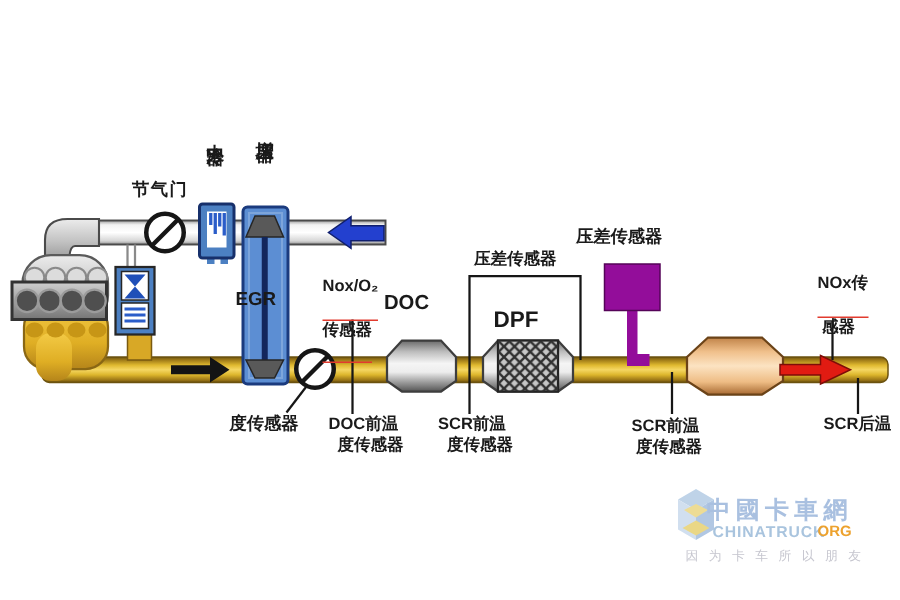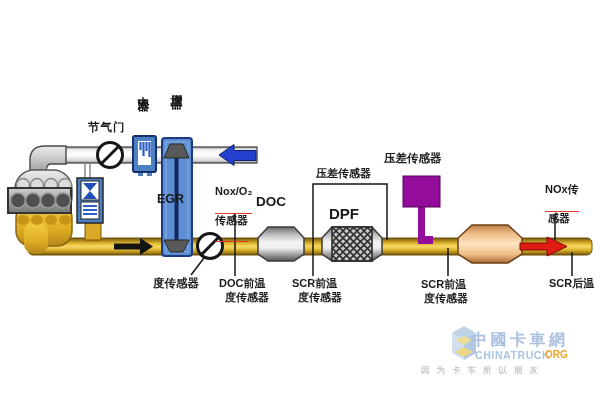--- a/index.html
+++ b/index.html
@@ -20,21 +20,21 @@
   .ind6{padding-left:6px;}
   .ind3{padding-left:3px;}
   .redline{border-bottom:1.5px solid #e23b2e;display:inline-block;padding-bottom:14px;}
   
   .wm-cn{position:absolute;left:471px;top:330px;font-size:16px;font-weight:700;
          letter-spacing:3.5px;color:#a9c0e0;}
   .wm-en{position:absolute;left:475px;top:349px;font-size:10.5px;font-weight:700;
          letter-spacing:.6px;color:#a9c4de;}
   .wm-org{position:absolute;left:545px;top:349px;font-size:10px;font-weight:700;
          color:#eda22e;}
-  .wm-slogan{position:absolute;left:421px;top:365px;font-size:8.5px;font-weight:700;
+  .wm-slogan{position:absolute;left:457px;top:365px;font-size:8.5px;font-weight:400;
          letter-spacing:7px;color:#c6c6cf;}
 </style>
 </head>
 <body>
 
 <div id="stage">
 
   <svg id="art" width="600" height="400" viewBox="0 0 600 400">
     <defs>
       <linearGradient id="goldH" x1="0" y1="0" x2="0" y2="1">

